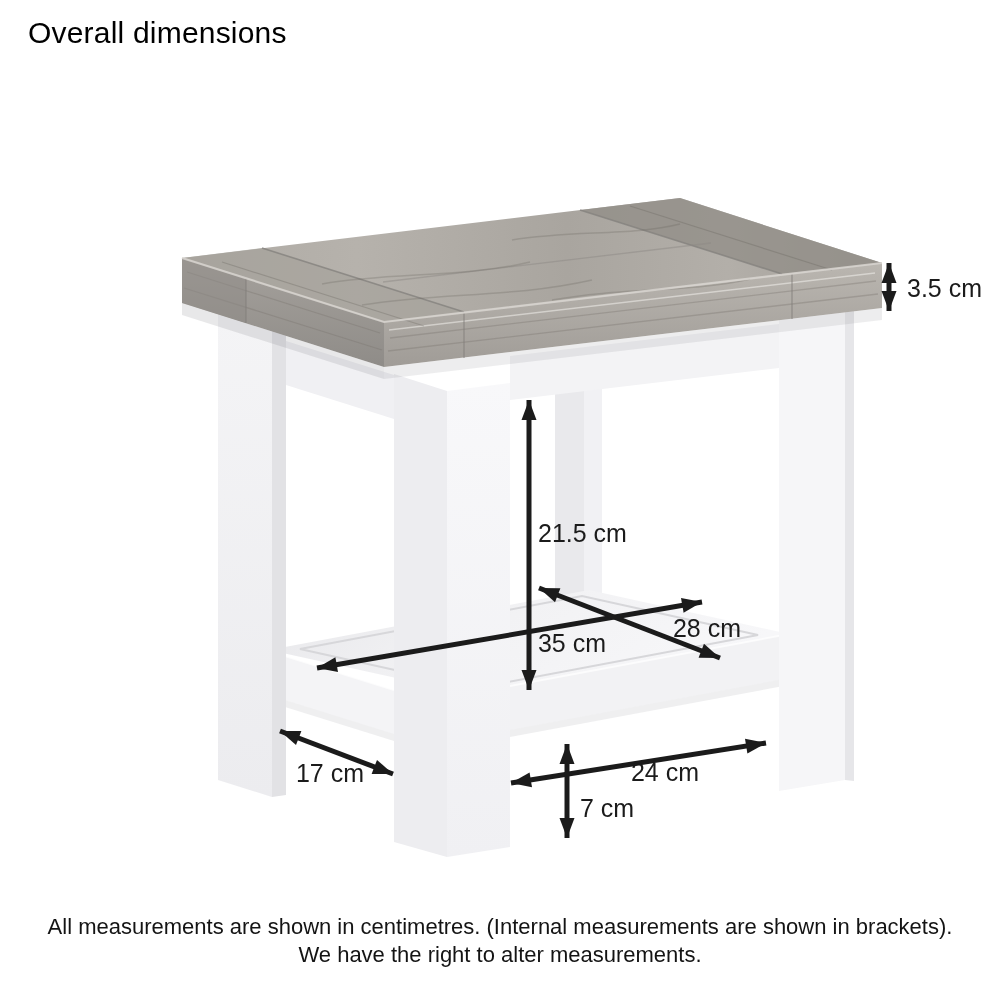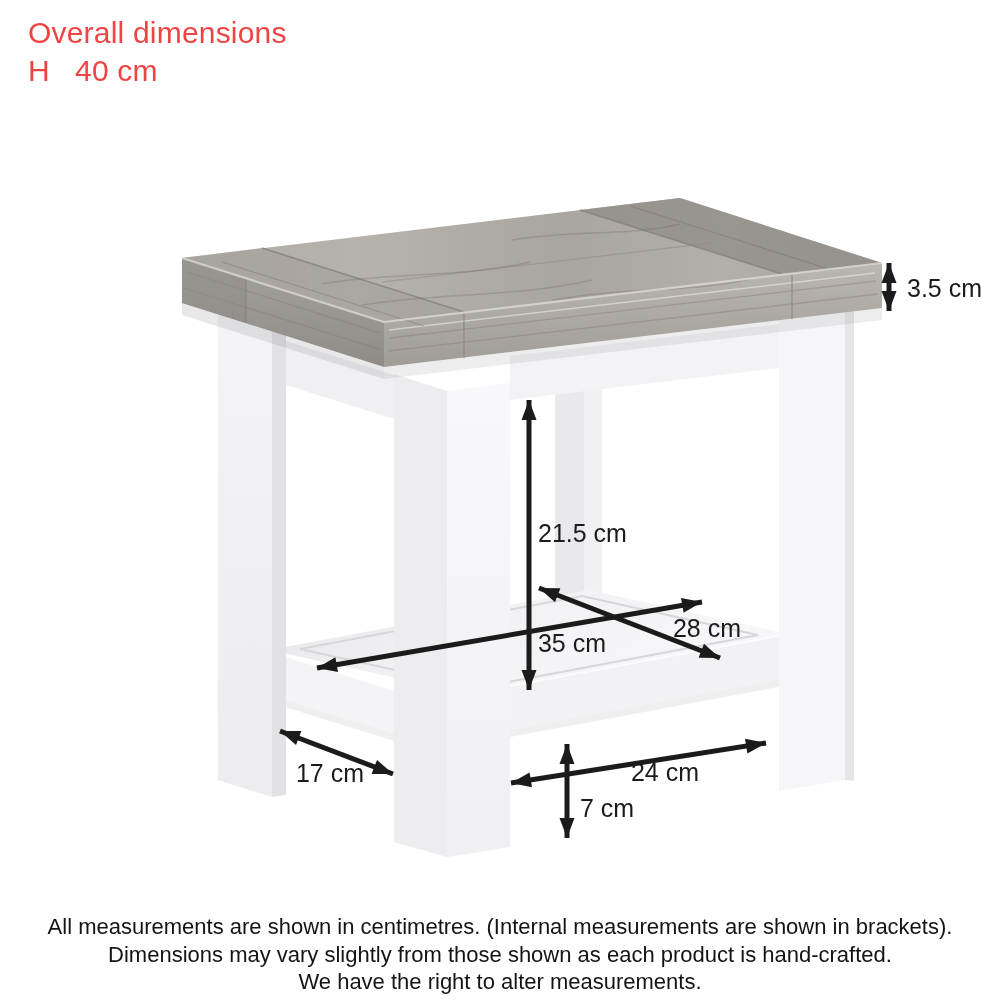--- a/index.html
+++ b/index.html
@@ -1,38 +1,35 @@
 <!DOCTYPE html>
 <html><head>
 <meta charset="utf-8">
 <style>
   html,body{margin:0;padding:0;background:#ffffff;}
   .canvas{position:relative;width:1000px;height:1000px;background:#ffffff;overflow:hidden;
           font-family:"Liberation Sans","DejaVu Sans",sans-serif;color:#1c1c1c;}
   .overall{position:absolute;left:28px;top:14px;font-size:30px;line-height:37.6px;
-           letter-spacing:.2px;color:#ef4444;}
+           letter-spacing:.2px;color:#000000;}
   .overall .row{white-space:nowrap;}
   .overall .dim-letter{display:inline-block;width:47px;}
   .svg-wrap{position:absolute;left:0;top:0;width:1000px;height:1000px;margin-left:32px;}
   svg{display:block;}
   .dim-label{font-family:"Liberation Sans","DejaVu Sans",sans-serif;font-size:25px;fill:#1b1b1b;}
   .footer{position:absolute;left:0;top:913px;width:1000px;text-align:center;
           font-size:22px;line-height:27.6px;color:#141414;}
   .footer p{margin:0;}
 </style>
 </head>
 <body>
 
 <div class="canvas">
 
   <div class="overall">
     <div class="row">Overall dimensions</div>
-    <div class="row">
-      <span class="dim-letter">H</span><span>40 cm</span>
-    </div>
   </div>
 
   <div class="svg-wrap">
   <svg viewBox="0 0 1000 1000" width="1000" height="1000">
     <defs>
       <linearGradient id="gradTop" x1="0" y1="0" x2="1" y2="0">
         <stop offset="0" stop-color="#aeaaa4"></stop>
             <stop offset="0.25" stop-color="#b6b2ac"></stop>
         <stop offset="0.55" stop-color="#a9a59f"></stop>
             <stop offset="0.78" stop-color="#b3afa9"></stop>
@@ -159,17 +156,16 @@
       <text class="dim-label" x="675" y="637" text-anchor="middle">28 cm</text>
       <text class="dim-label" x="298" y="782" text-anchor="middle">17 cm</text>
       <text class="dim-label" x="633" y="781" text-anchor="middle">24 cm</text>
       <text class="dim-label" x="548" y="817">7 cm</text>
     </g>
   </svg>
   </div>
 
   <div class="footer">
     <p>All measurements are shown in centimetres. (Internal measurements are shown in brackets).</p>
-    <p>Dimensions may vary slightly from those shown as each product is hand-crafted.</p>
     <p>We have the right to alter measurements.</p>
   </div>
 
 </div>
 
 </body></html>

